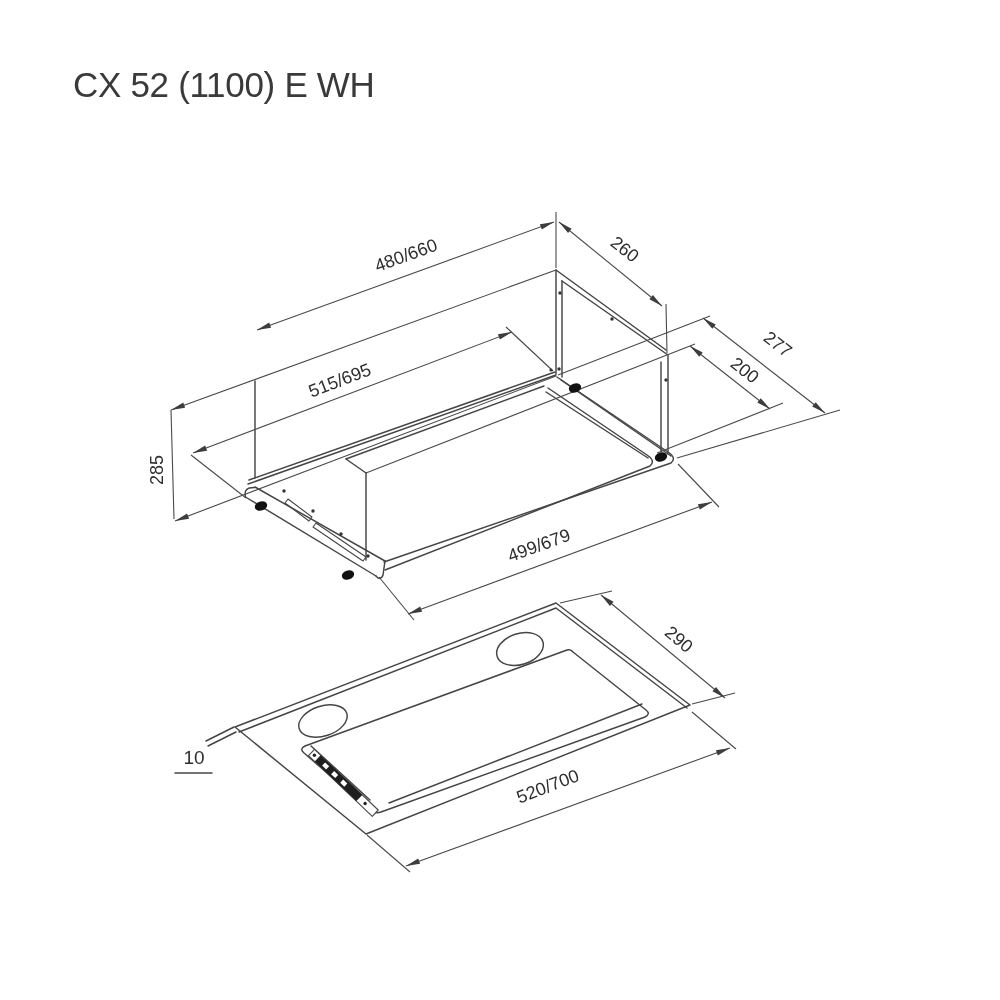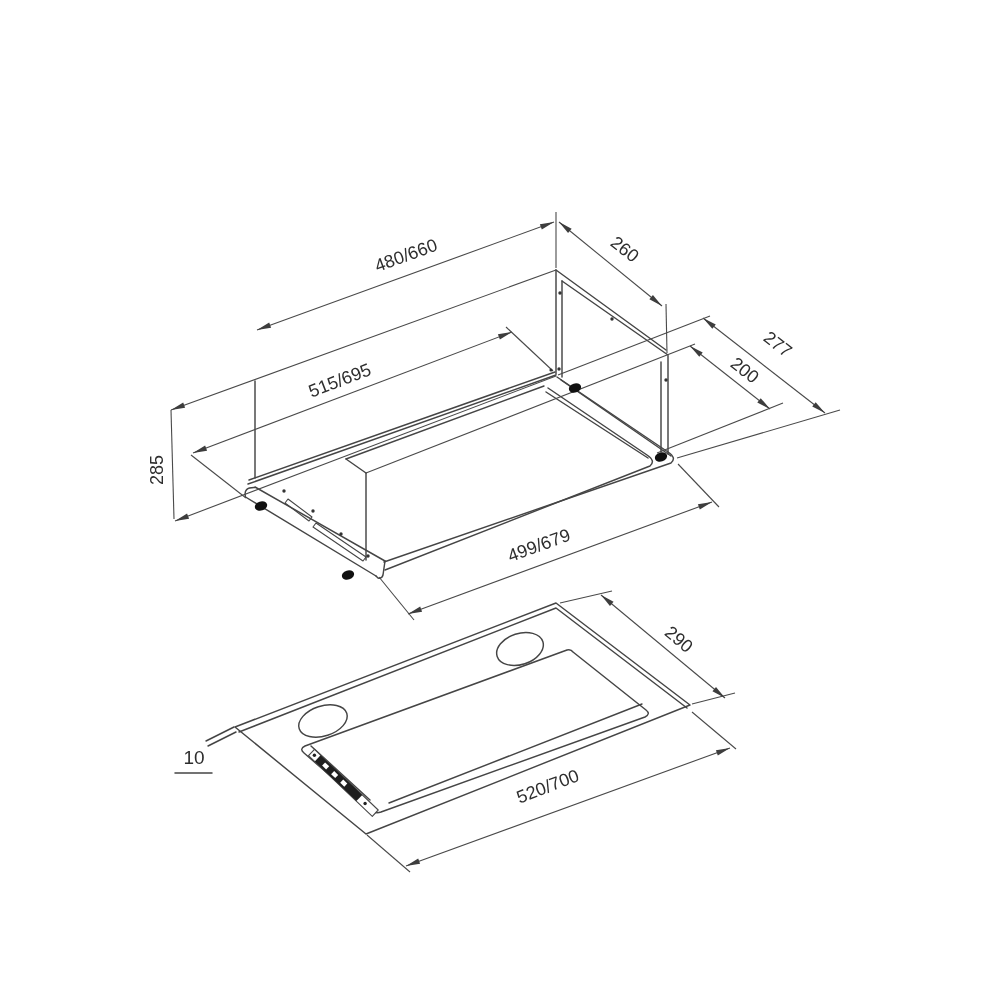--- a/index.html
+++ b/index.html
@@ -2,20 +2,21 @@
 <html><head>
 <meta charset="utf-8">
 <style>
   html,body{margin:0;padding:0;background:#fff;}
   .page{position:relative;width:1000px;height:1000px;background:#ffffff;font-family:"Liberation Sans",sans-serif;}
   .title{position:absolute;left:73px;top:65px;font-size:35px;color:#3a3a3a;letter-spacing:-0.3px;}
 </style>
 </head>
 <body>
 <div class="page">
+<div class="title">CX 52 (1100) E WH</div>
 <svg width="1000" height="1000" viewBox="0 0 1000 1000" style="position:absolute;left:0;top:0;opacity:0.999;">
 <defs>
 <marker id="ar" viewBox="0 0 16 8" refX="15" refY="4" markerWidth="16" markerHeight="8" orient="auto-start-reverse" markerUnits="userSpaceOnUse">
   <path d="M15,4 L1,1.2 L1,6.8 z" fill="#3d3d3d"></path>
 </marker>
 </defs>
 
 <g stroke="#454545" stroke-width="1.45" fill="none" stroke-linejoin="round" stroke-linecap="round">
 
   <line x1="556" y1="270" x2="556" y2="374"></line>

